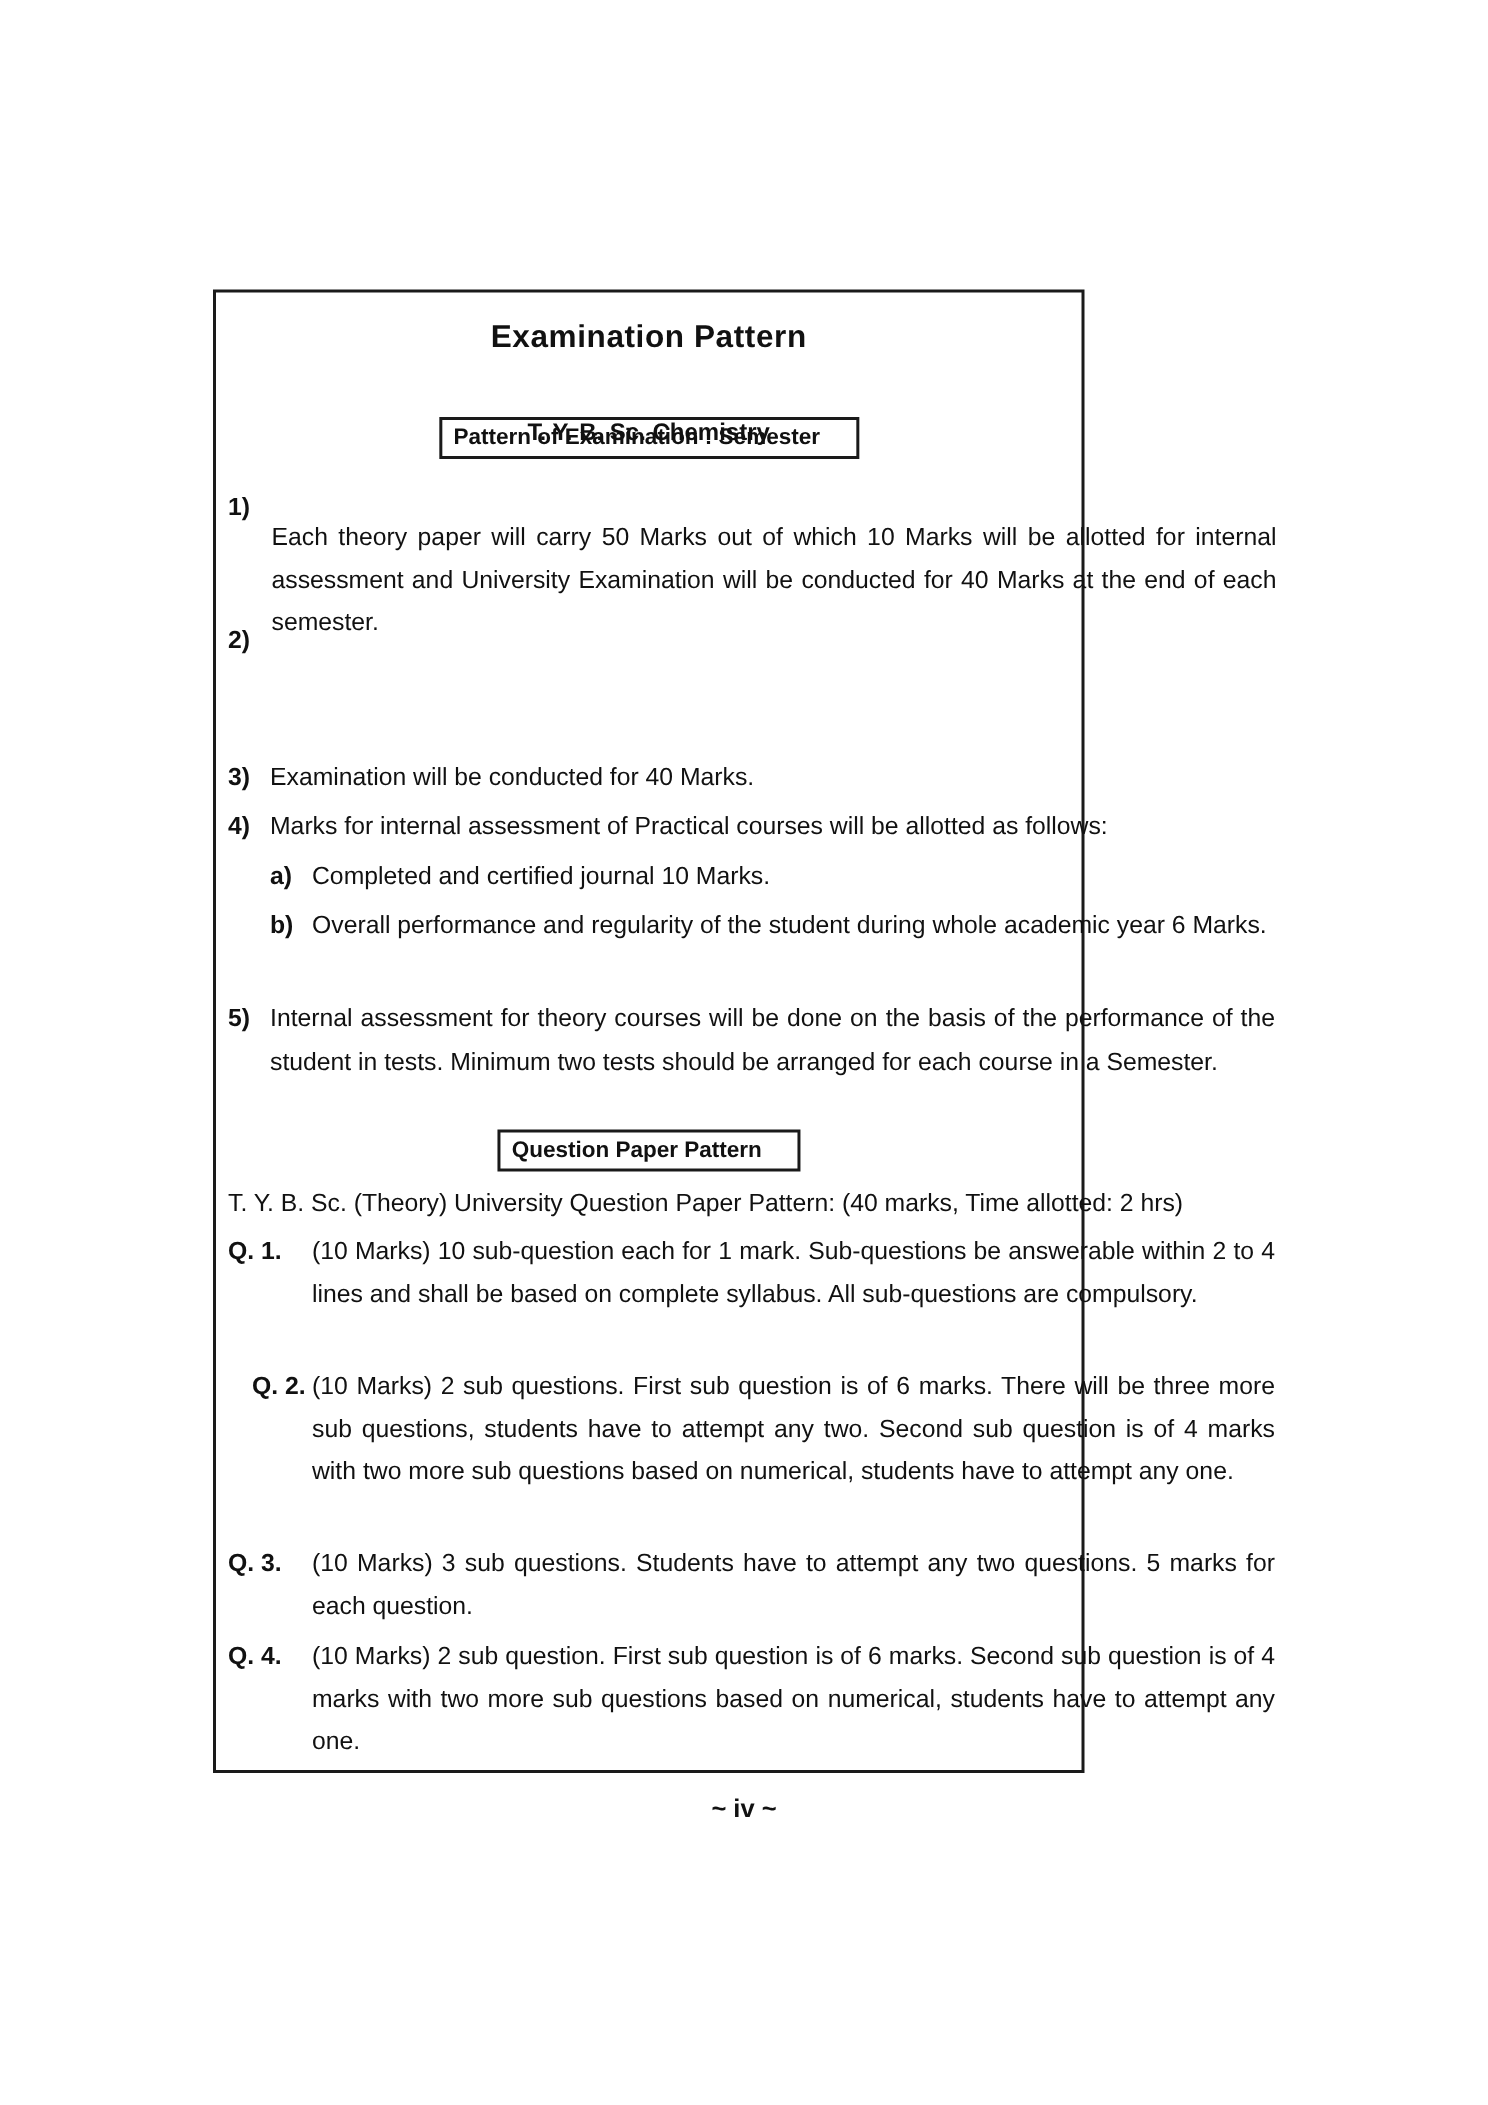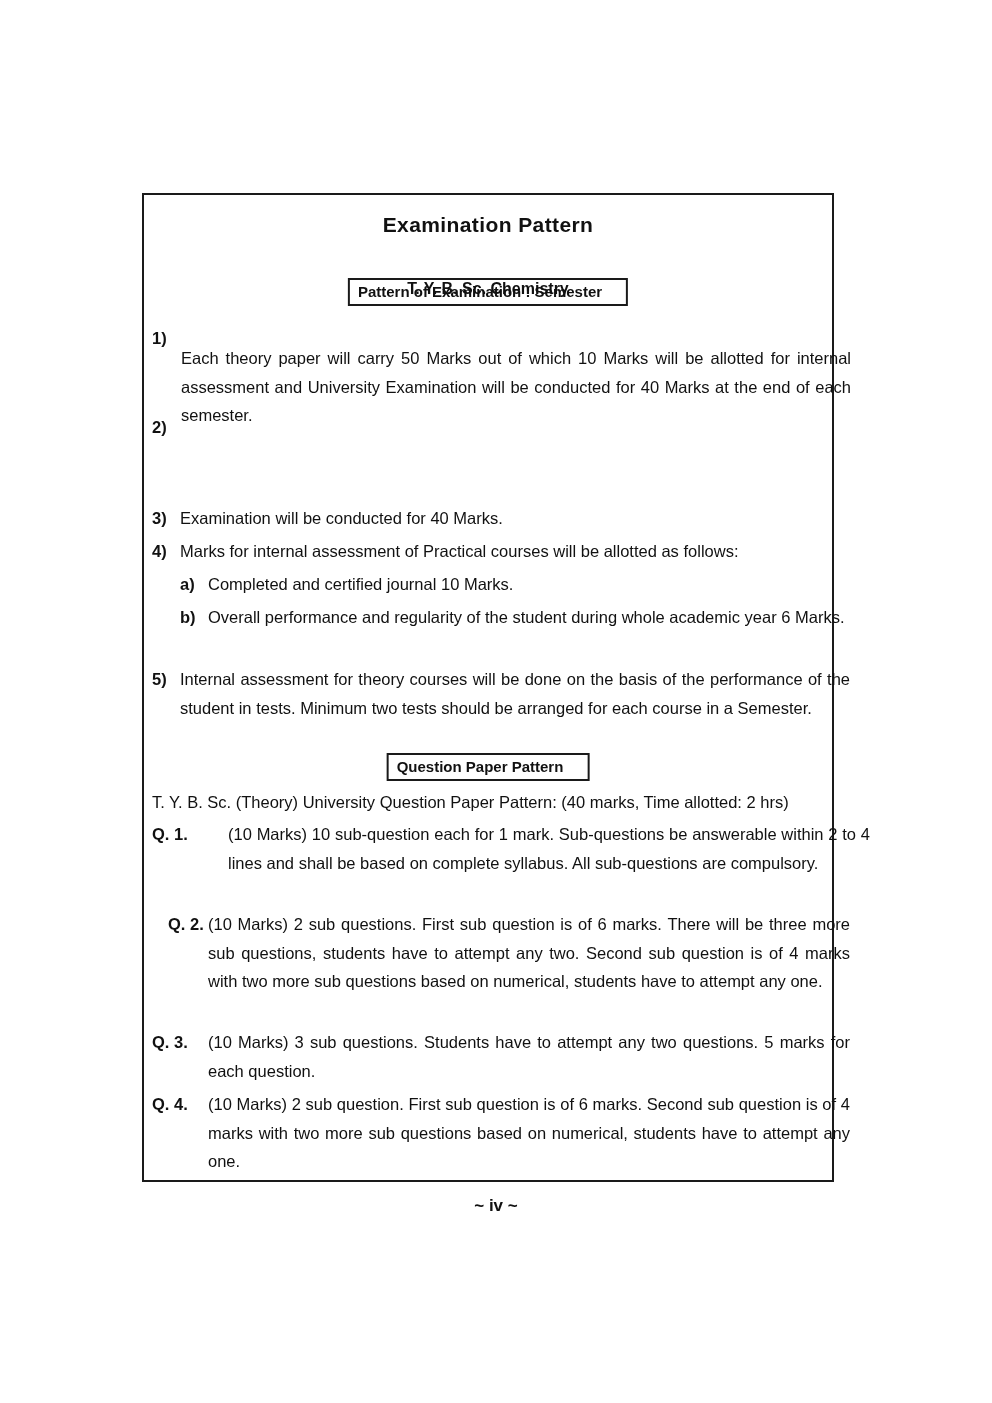--- a/index.html
+++ b/index.html
@@ -12,21 +12,21 @@
       height: 1403px;
       position: relative;
       font-family: "Liberation Sans", sans-serif;
       color: #111111;
       overflow: hidden;
     }
     .frame {
       position: absolute;
       left: 142px;
       top: 193px;
-      width: 692px;
+      width: 581px;
       height: 989px;
       border: 2px solid #1a1a1a;
       box-sizing: border-box;
     }
     .title {
       position: absolute;
       left: 0; right: 0;
       top: 18px;
       text-align: center;
       font-weight: bold;
@@ -110,21 +110,21 @@
   <div class="num" style="left:36px; top:408px;">b)</div>
   <div class="para" style="left:64px; width:642px; top:408px;">Overall performance and regularity of the student during whole academic year 6 Marks.</div>
 
   <div class="num" style="left:8px; top:470px;">5)</div>
   <div class="para" style="left:36px; width:670px; top:470px;">Internal assessment for theory courses will be done on the basis of the performance of the student in tests. Minimum two tests should be arranged for each course in a Semester.</div>
 
   <div class="boxed-heading h-qpp">Question Paper Pattern</div>
   <div class="intro" style="top:593px;">T. Y. B. Sc. (Theory) University Question Paper Pattern: (40 marks, Time allotted: 2 hrs)</div>
 
   <div class="num" style="left:8px; top:625px;">Q. 1.</div>
-  <div class="para" style="left:64px; width:642px; top:625px;margin-left:20px;">(10 Marks) 10 sub-question each for 1 mark. Sub-questions be answerable within 2 to 4 lines and shall be based on complete syllabus. All sub-questions are compulsory.</div>
+  <div class="para" style="left:64px; width:642px; top:625px;">(10 Marks) 10 sub-question each for 1 mark. Sub-questions be answerable within 2 to 4 lines and shall be based on complete syllabus. All sub-questions are compulsory.</div>
 
   <div class="num" style="left:8px; top:715px;margin-left:16px;">Q. 2.</div>
   <div class="para" style="left:64px; width:642px; top:715px;">(10 Marks) 2 sub questions. First sub question is of 6 marks. There will be three more sub questions, students have to attempt any two. Second sub question is of 4 marks with two more sub questions based on numerical, students have to attempt any one.</div>
 
   <div class="num" style="left:8px; top:833px;">Q. 3.</div>
   <div class="para" style="left:64px; width:642px; top:833px;">(10 Marks) 3 sub questions. Students have to attempt any two questions. 5 marks for each question.</div>
 
   <div class="num" style="left:8px; top:895px;text-align:right;">Q. 4.</div>
   <div class="para" style="left:64px; width:642px; top:895px;">(10 Marks) 2 sub question. First sub question is of 6 marks. Second sub question is of 4 marks with two more sub questions based on numerical, students have to attempt any one.</div>
 </div>

